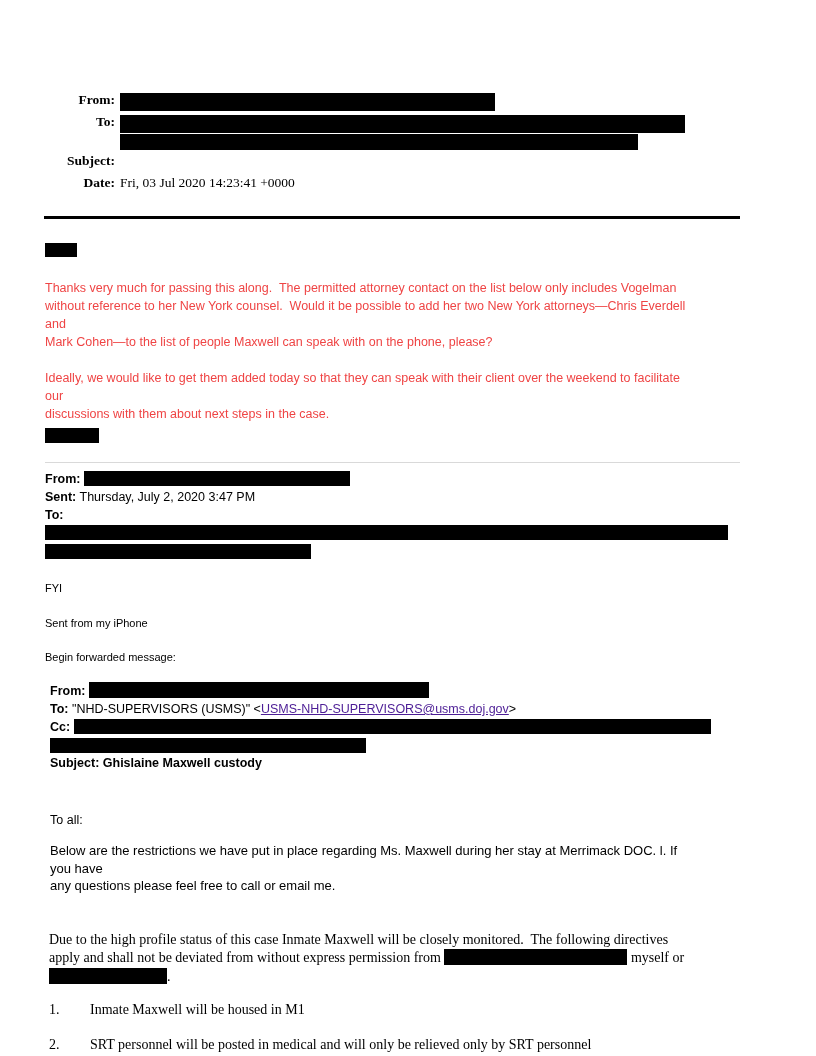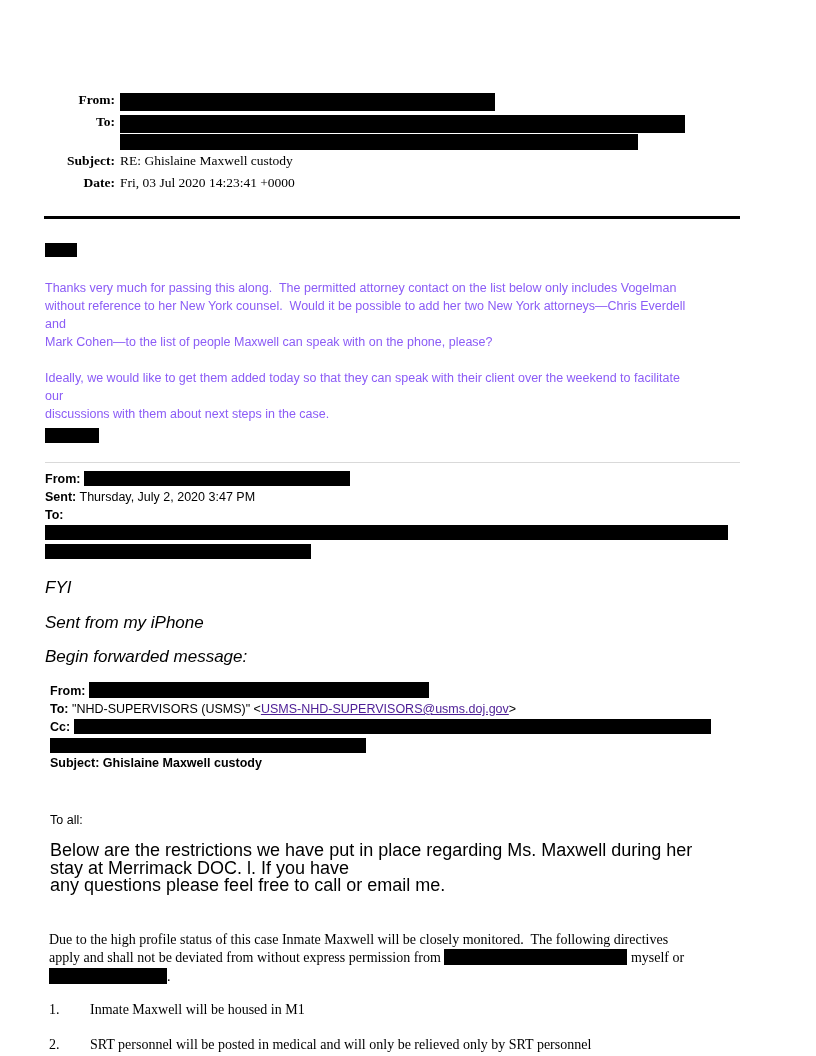--- a/index.html
+++ b/index.html
@@ -46,41 +46,41 @@
     background:#000; border:none;
   }
   .rule-thin {
     margin:18px 0 0 45px;
     width:726px; height:1px;
     background:#d9d9d9; border:none;
   }
 
   
   .greeting-redaction { margin:21px 0 0 45px; }
-  .blue { color:#8b5cf6; }
+  .blue { color:#ef4444; }
   .reply-para { margin:21px 45px 0 45px; font-size:12.5px; line-height:18px; }
   .reply-para2 { margin-top:18px; }
   .reply-close { margin-top:17px; }
   .sig-redaction { margin:3px 0 0 45px; }
 
   
   .ofwd-header { margin:7px 0 0 45px; font-size:12.5px; line-height:18px; }
   .hline b { font-weight:bold; }
-  .misc-line { margin-left:45px; font-size:17px; line-height:18px;font-style:italic; }
+  .misc-line { margin-left:45px; font-size:11px; line-height:18px; }
   .fyi { margin-top:19px; }
   .iphone { margin-top:17px; }
   .beginfwd { margin-top:16px; }
 
   .ifwd-header { margin:16px 0 0 50px; font-size:12.5px; line-height:18px; }
   .link { color:#4c1d95; text-decoration:underline; cursor:pointer; }
   .subj-bold { font-weight:bold; }
 
   
   .to-all { margin:39px 0 0 50px; font-size:12.5px; line-height:18px; }
-  .intro-para { margin:13px 45px 0 50px; font-size:18px; line-height:17.5px; }
+  .intro-para { margin:13px 45px 0 50px; font-size:13px; line-height:17.5px; }
 
   .directive-para {
     margin:36px 45px 0 49px;
     font-family:"Liberation Serif", serif;
     font-size:14px; line-height:18.5px;
   }
   .num-list { margin:15px 0 0 49px; font-family:"Liberation Serif", serif; font-size:14px; }
   .num-item { display:flex; line-height:18px; }
   .num-item + .num-item { margin-top:17px; }
   .num-label { width:41px; flex:none; }
@@ -97,21 +97,20 @@
     </div>
     <div class="th-row">
       <span class="th-label">To:</span>
       <span class="th-value">
         <span class="redact bar-to-top1"></span>
         <span class="redact bar-to-top2"></span>
       </span>
     </div>
     <div class="th-row">
       <span class="th-label">Subject:</span>
-      <span class="th-value">RE: Ghislaine Maxwell custody</span>
     </div>
     <div class="th-row">
       <span class="th-label">Date:</span>
       <span class="th-value">Fri, 03 Jul 2020 14:23:41 +0000</span>
     </div>
   </div>
 
   <div class="rule-thick"></div>
 
   <div class="greeting-redaction">

